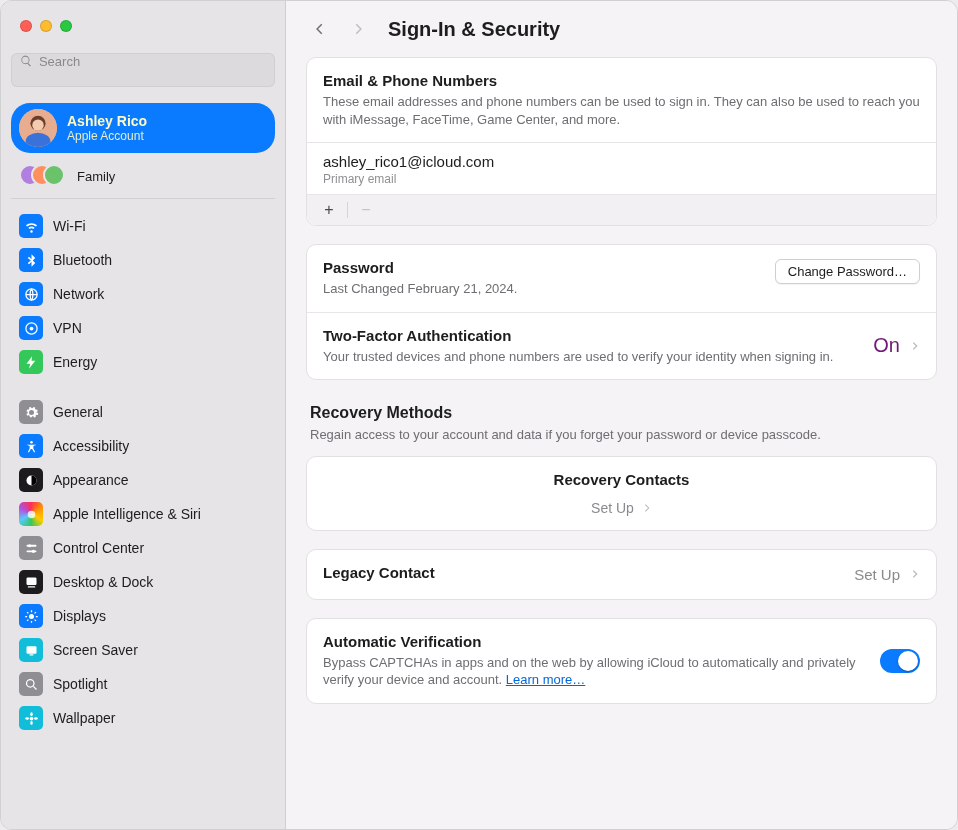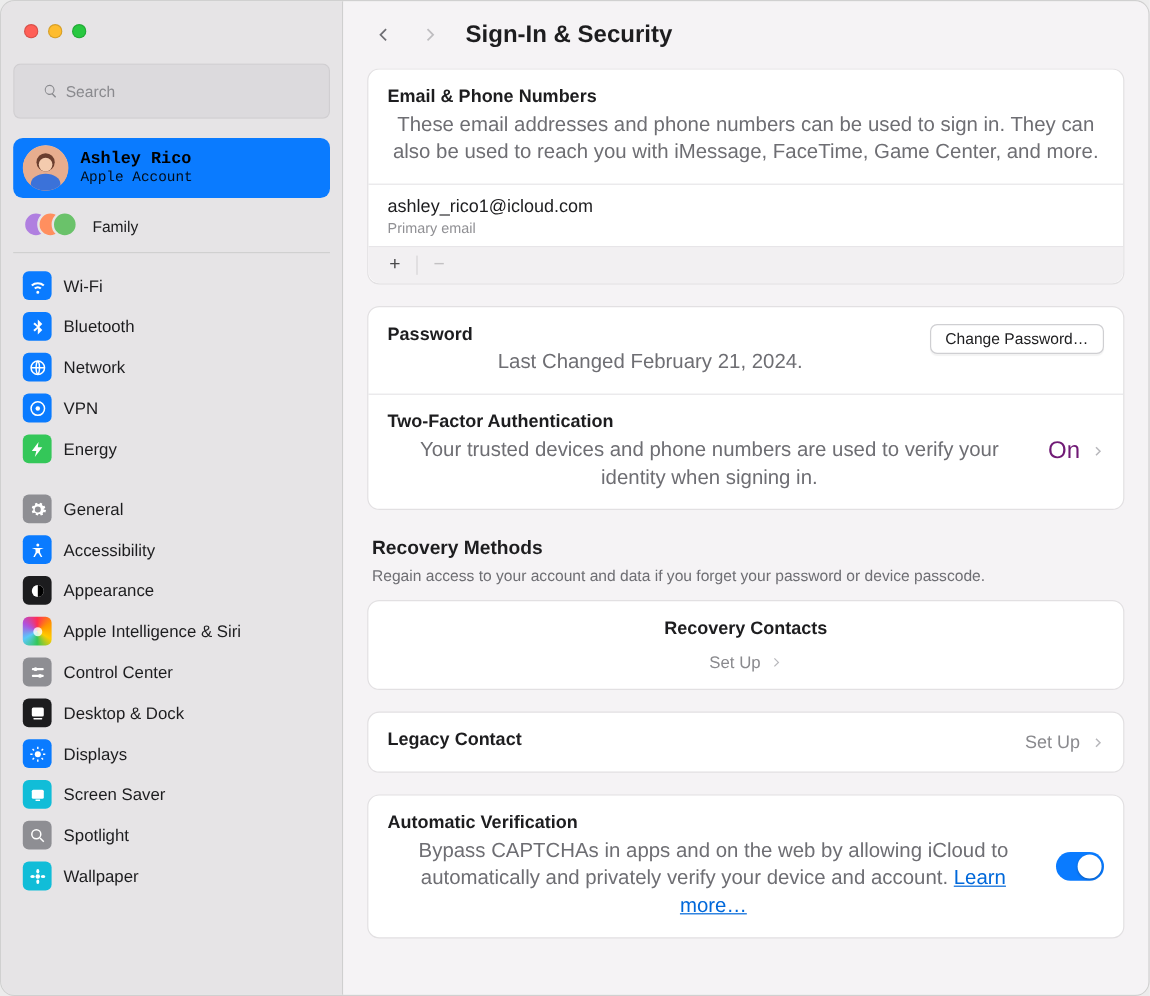--- a/index.html
+++ b/index.html
@@ -30,45 +30,44 @@
     border-right: 1px solid #cfcfcf;
     padding: 8px 10px 10px 10px;
     display:flex;
     flex-direction:column;
     gap:6px;
   }
   .search {
     margin-top: 44px;
     background:#dcdadd;
     border-radius:6px;
-    height:46px;
+    height:34px;
     display:flex;
-    align-items:center;
-    padding:0 24px;
+    align-items:flex-start;
+    padding:0 8px;
     color:#8a8a8e;
     gap:6px;
     border:1px solid rgba(0,0,0,0.05);
   }
   .search svg { width:14px; height:14px; fill:#8a8a8e; }
   .search input {
     border:none; background:transparent; outline:none;
     font-size:13px; color:#1d1d1f; width:100%;
   }
   .search input::placeholder { color:#8a8a8e; }
 
   .account-block {
     margin-top:10px;
     background:#0a7bff;
-    border-radius:8px;
+    border-radius:19px;
     padding:6px 8px;
     display:flex;
     align-items:center;
     gap:10px;
-    color:#000000;
-    font-family:Liberation Mono, monospace;
+    color:#fef9c3;
   }
   .avatar {
     width:38px; height:38px; border-radius:50%;
     background: linear-gradient(#f6c6a7,#e79d83);
     display:flex; align-items:center; justify-content:center;
     overflow:hidden;
   }
   .avatar svg { width:38px; height:38px; }
   .account-text .name { font-weight:600; font-size:14px; }
   .account-text .sub { font-size:12px; opacity:0.9; }
@@ -119,21 +118,21 @@
   .nav-arrow.disabled { opacity:0.4; }
   .page-title { font-size:20px; font-weight:700; margin-left:6px; }
 
   .content { padding:0 20px 20px 20px; overflow-y:auto; display:flex; flex-direction:column; gap:18px; }
 
   .card {
     background:#fff; border:1px solid #e2e0e2; border-radius:10px;
   }
   .section-pad { padding:14px 16px; }
   .card h3 { font-size:15px; font-weight:700; margin-bottom:4px; }
-  .card .desc { font-size:17px; color:#6e6e73; line-height:1.35;text-align:center; }
+  .card .desc { font-size:13px; color:#6e6e73; line-height:1.35; }
   .divider { height:1px; background:#e7e5e8; }
 
   .email-row { padding:10px 16px 8px 16px; }
   .email-row .addr { font-size:15px; }
   .email-row .tag { font-size:12px; color:#909094; margin-top:2px; }
   .addremove {
     background:#f2f0f2; border-top:1px solid #e7e5e8;
     padding:4px 10px; display:flex; gap:6px; align-items:center;
     border-radius:0 0 10px 10px;
   }

